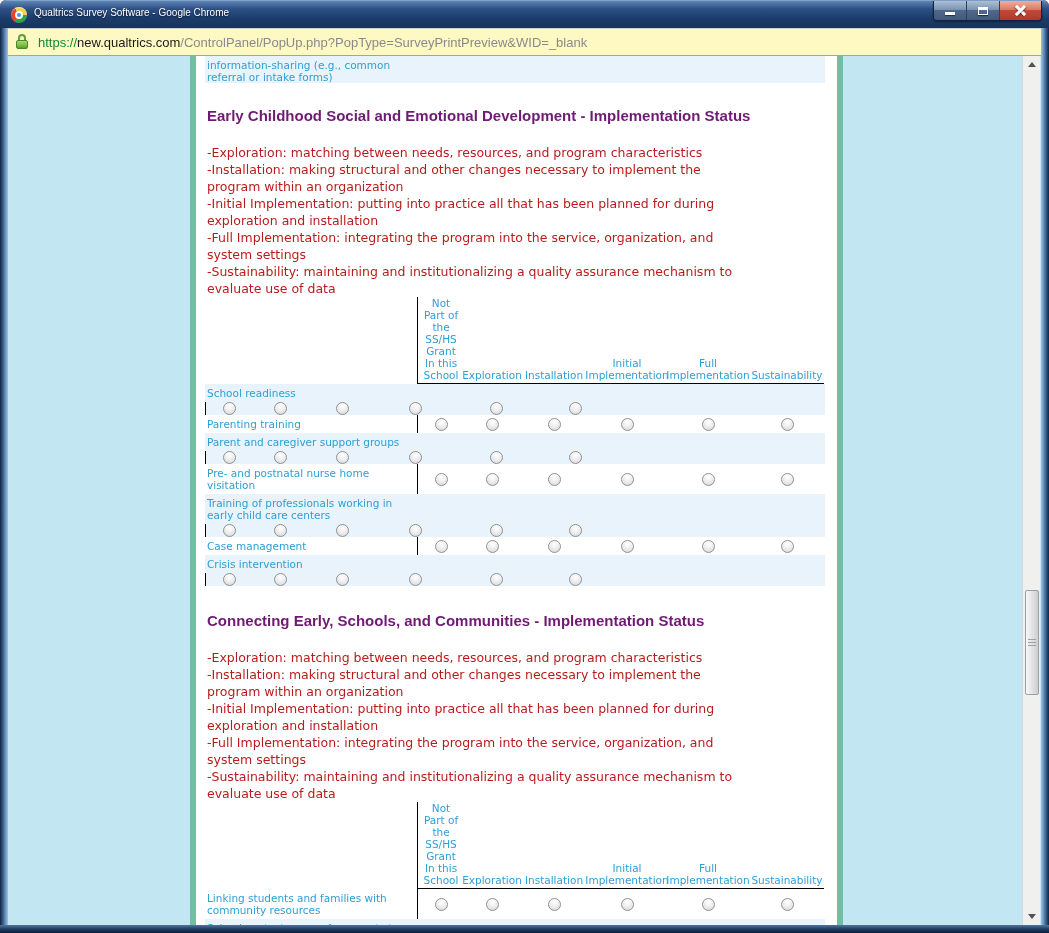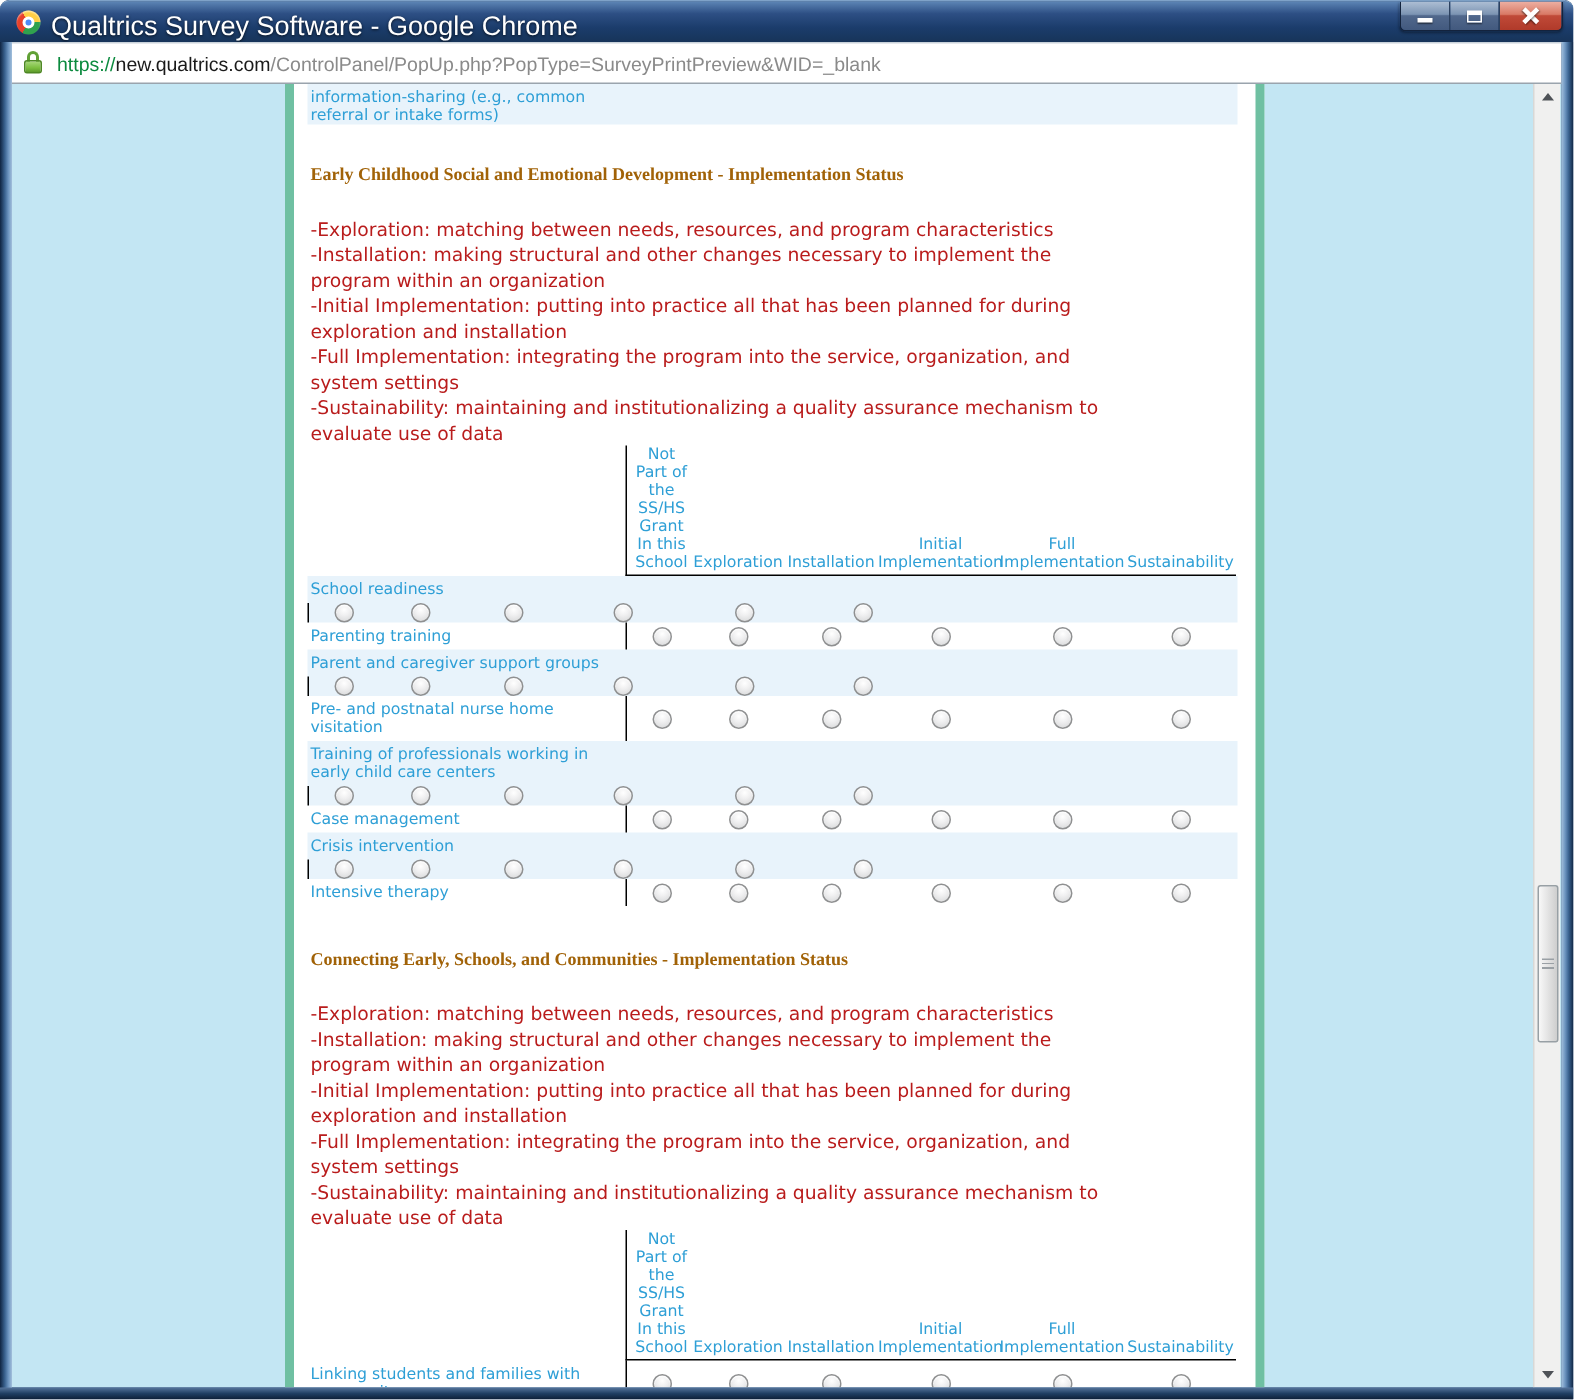--- a/index.html
+++ b/index.html
@@ -17,21 +17,21 @@
     background:linear-gradient(180deg,#5d85b5 0%,#2d4f84 30%,#1b3c6b 65%,#173459 100%);
     border-radius:6px 6px 0 0;
     border-top:1px solid #7fa2c8;
   }
   .chrome-icon{position:absolute;left:11px;top:6px;width:16px;height:16px;}
   .ball{width:16px;height:16px;border-radius:50%;
     background:conic-gradient(from -150deg,#e8402a 0 120deg,#ffce44 0 240deg,#30a14e 0 360deg);
     position:relative; box-shadow:inset 0 1px 1px rgba(255,255,255,.5);}
   .ball::after{content:'';position:absolute;inset:4px;background:#4e8cf7;border:2px solid #fff;border-radius:50%;}
   .win-title{
-    position:absolute; left:34px; top:6px; color:#ffffff; font-size:18px;
+    position:absolute; left:34px; top:6px; color:#ffffff; font-size:10px;
     font-family:"Liberation Sans", sans-serif; text-shadow:0 1px 2px rgba(0,0,0,.7);
     white-space:nowrap;
   }
   .winbtns{position:absolute; top:0; right:7px; height:20px; display:flex;
     border:1px solid #13233d; border-top:none; border-radius:0 0 4px 4px; overflow:hidden;
     box-shadow:0 1px 2px rgba(0,0,0,.4);}
   .wbtn{width:33px; height:19px; display:flex; align-items:center; justify-content:center;
     background:linear-gradient(180deg,#aebfd4 0%,#7c94b3 45%,#51688c 50%,#42597e 100%);
     border-right:1px solid #2c415f; cursor:pointer;}
   .wbtn.close{width:41px; border-right:none;
@@ -40,21 +40,21 @@
   .glyph-max{width:10px;height:8px;border:1px solid #fff;border-top-width:3px;box-shadow:0 1px 1px rgba(0,0,0,.5);}
   .glyph-x{position:relative;width:11px;height:11px;}
   .glyph-x::before,.glyph-x::after{content:'';position:absolute;left:-1px;top:4px;width:13px;height:3px;background:#fff;
     box-shadow:0 1px 1px rgba(0,0,0,.4);}
   .glyph-x::before{transform:rotate(45deg);}
   .glyph-x::after{transform:rotate(-45deg);}
 
   
   .addressbar{
     position:absolute; left:8px; top:28px; width:1033px; height:28px;
-    background:#ffffff; border-bottom:1px solid #9aa4ad; border-top:1px solid #c9d2da;
+    background:#fef9c3; border-bottom:1px solid #9aa4ad; border-top:1px solid #c9d2da;
     display:flex; align-items:center;text-align:right;
   }
   .padlock{position:relative; width:14px; height:16px; margin-left:7px;}
   .shackle{position:absolute; left:3px; top:0; width:8px; height:8px;
     border:2px solid #61a136; border-bottom:none; border-radius:4px 4px 0 0;}
   .lockbody{position:absolute; left:1px; top:6px; width:12px; height:9px;
     background:linear-gradient(180deg,#a6d77a,#7cbf3f 60%,#5f9c2d); border:1px solid #4e8824; border-radius:2px;}
   .url{margin-left:9px; font-size:13px; font-family:"Liberation Sans", sans-serif; white-space:nowrap;}
   .url .scheme{color:#0b8a3e;}
   .url .host{color:#1a1a1a;}
@@ -66,22 +66,22 @@
     background:#c3e6f3; overflow:hidden;
   }
   .paper{
     position:absolute; left:182px; top:0; width:653px; height:869px;
     background:#ffffff; border-left:6px solid #6fc0a2; border-right:6px solid #6fc0a2;
     overflow:hidden;
   }
   .survey{ width:620px; margin-left:9px; }
 
   .sec-title{
-    font-family:Liberation Serif, serif; font-weight:bold; font-size:12px;
-    color:#a16207; margin:0 0 19px 2px; line-height:18px; white-space:nowrap;
+    font-family:Liberation Sans, sans-serif; font-weight:bold; font-size:15px;
+    color:#701a75; margin:0 0 19px 2px; line-height:18px; white-space:nowrap;
   }
   .defs{ margin-left:2px; }
   .def-line{ font-size:12.5px; color:#b91c1c; line-height:17px; white-space:nowrap; }
 
   
   .thead{ display:flex; }
   .hspacer{ width:212px; }
   .hcells{ display:flex; align-items:flex-end; border-left:1px solid #000; border-bottom:1px solid #000; padding-bottom:2px; }
   .hcell{ display:flex; flex-direction:column; justify-content:center; align-items:center; }
   .hline{ font-size:10.5px; line-height:12px; color:#2e9fd6; white-space:nowrap; }
@@ -389,43 +389,20 @@
                   <div class="radio"></div>
                 </div>
                 <div class="cell c4">
                   <div class="radio"></div>
                 </div>
                 <div class="cell c5">
                   <div class="radio"></div>
                 </div>
               </div>
             </div>
-            <div class="trow">
-              <div class="tlabel">Intensive therapy</div>
-              <div class="tcells">
-                <div class="cell c0">
-                  <div class="radio"></div>
-                </div>
-                <div class="cell c1">
-                  <div class="radio"></div>
-                </div>
-                <div class="cell c2">
-                  <div class="radio"></div>
-                </div>
-                <div class="cell c3">
-                  <div class="radio"></div>
-                </div>
-                <div class="cell c4">
-                  <div class="radio"></div>
-                </div>
-                <div class="cell c5">
-                  <div class="radio"></div>
-                </div>
-              </div>
-            </div>
           </div>
           <div class="sect2">
             <div class="sec-title">Connecting Early, Schools, and Communities - Implementation Status</div>
             <div class="defs">
               <div class="def-line">-Exploration: matching between needs, resources, and program characteristics</div>
               <div class="def-line">-Installation: making structural and other changes necessary to implement the</div>
               <div class="def-line">program within an organization</div>
               <div class="def-line">-Initial Implementation: putting into practice all that has been planned for during</div>
               <div class="def-line">exploration and installation</div>
               <div class="def-line">-Full Implementation: integrating the program into the service, organization, and</div>

